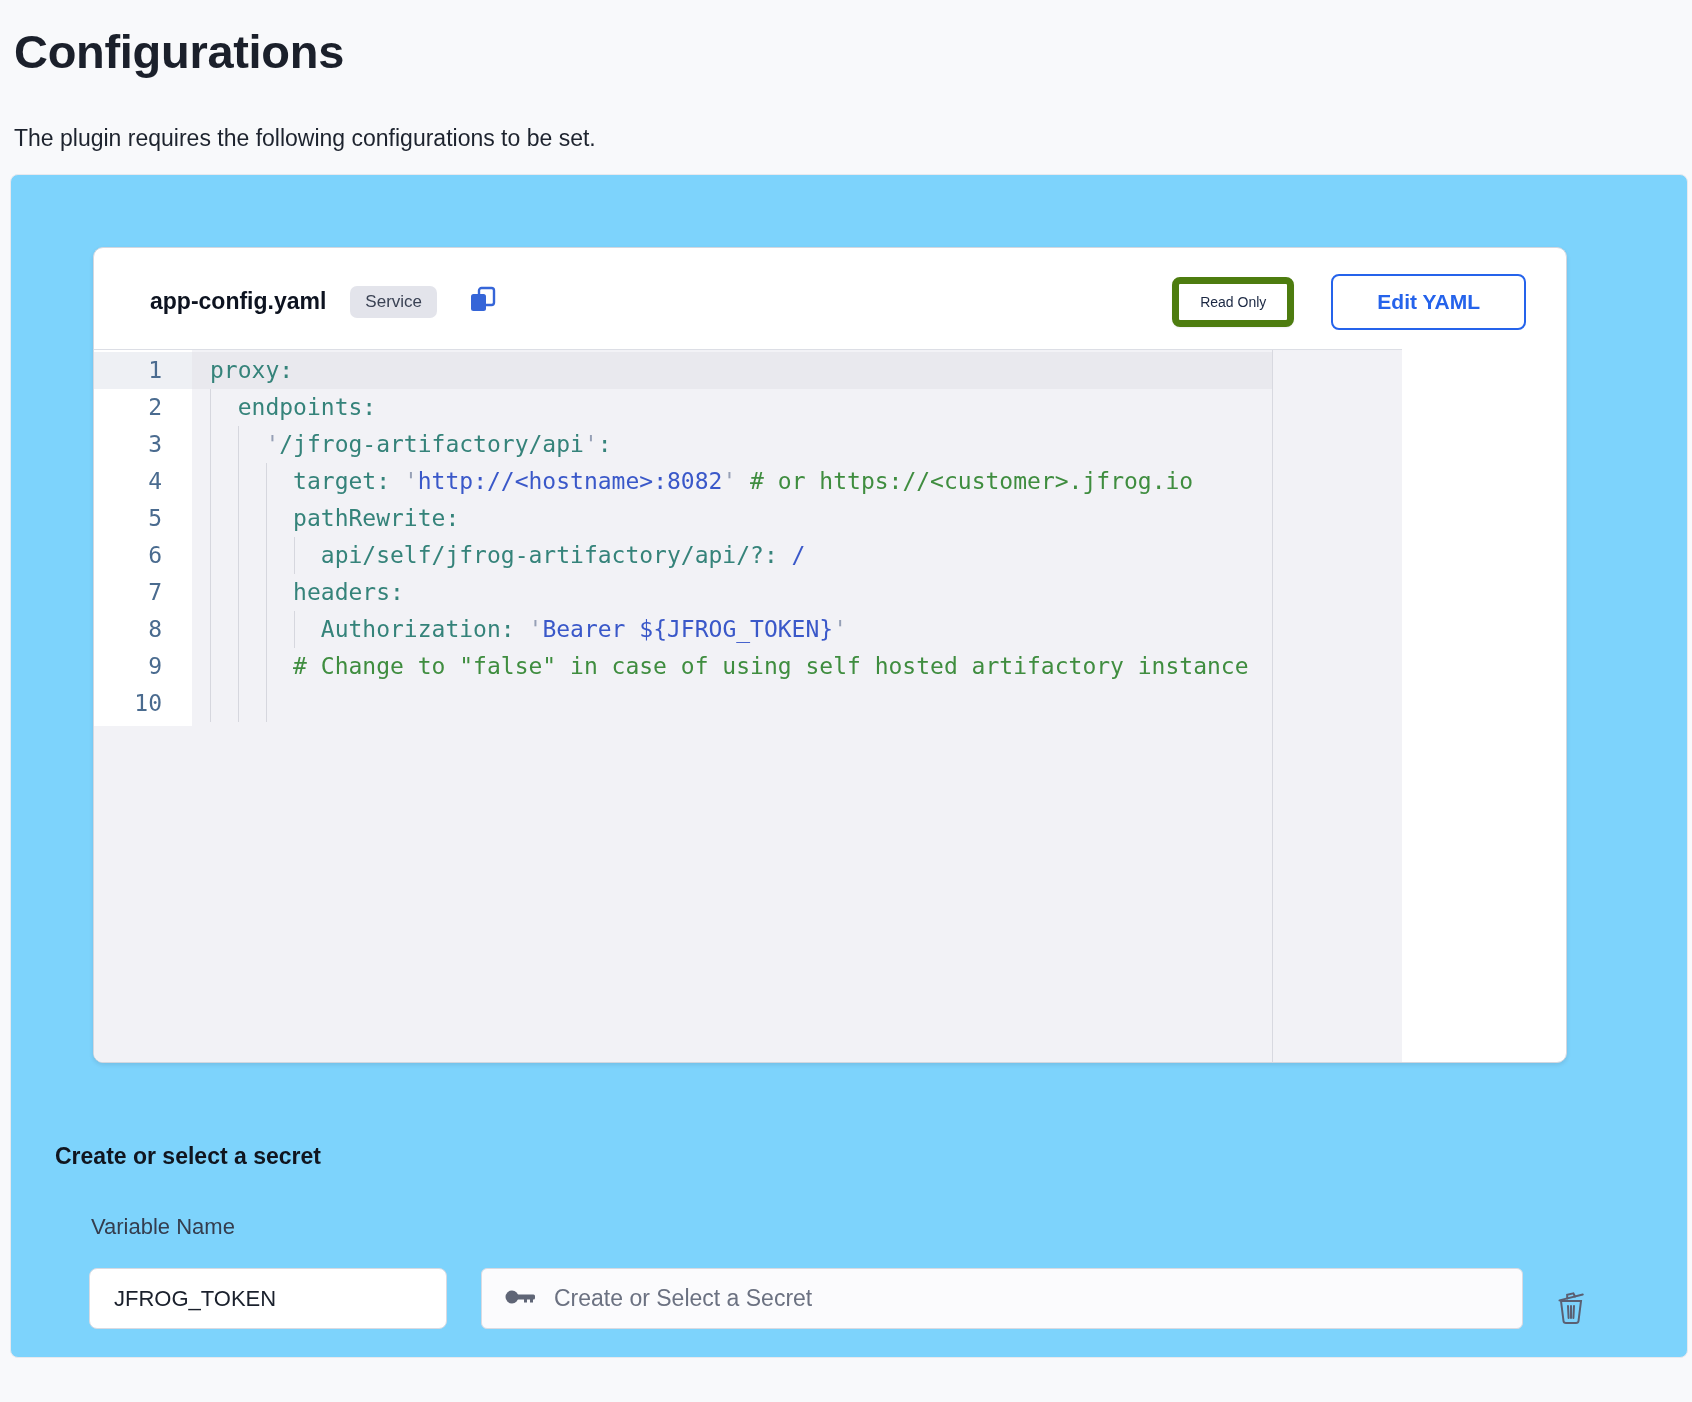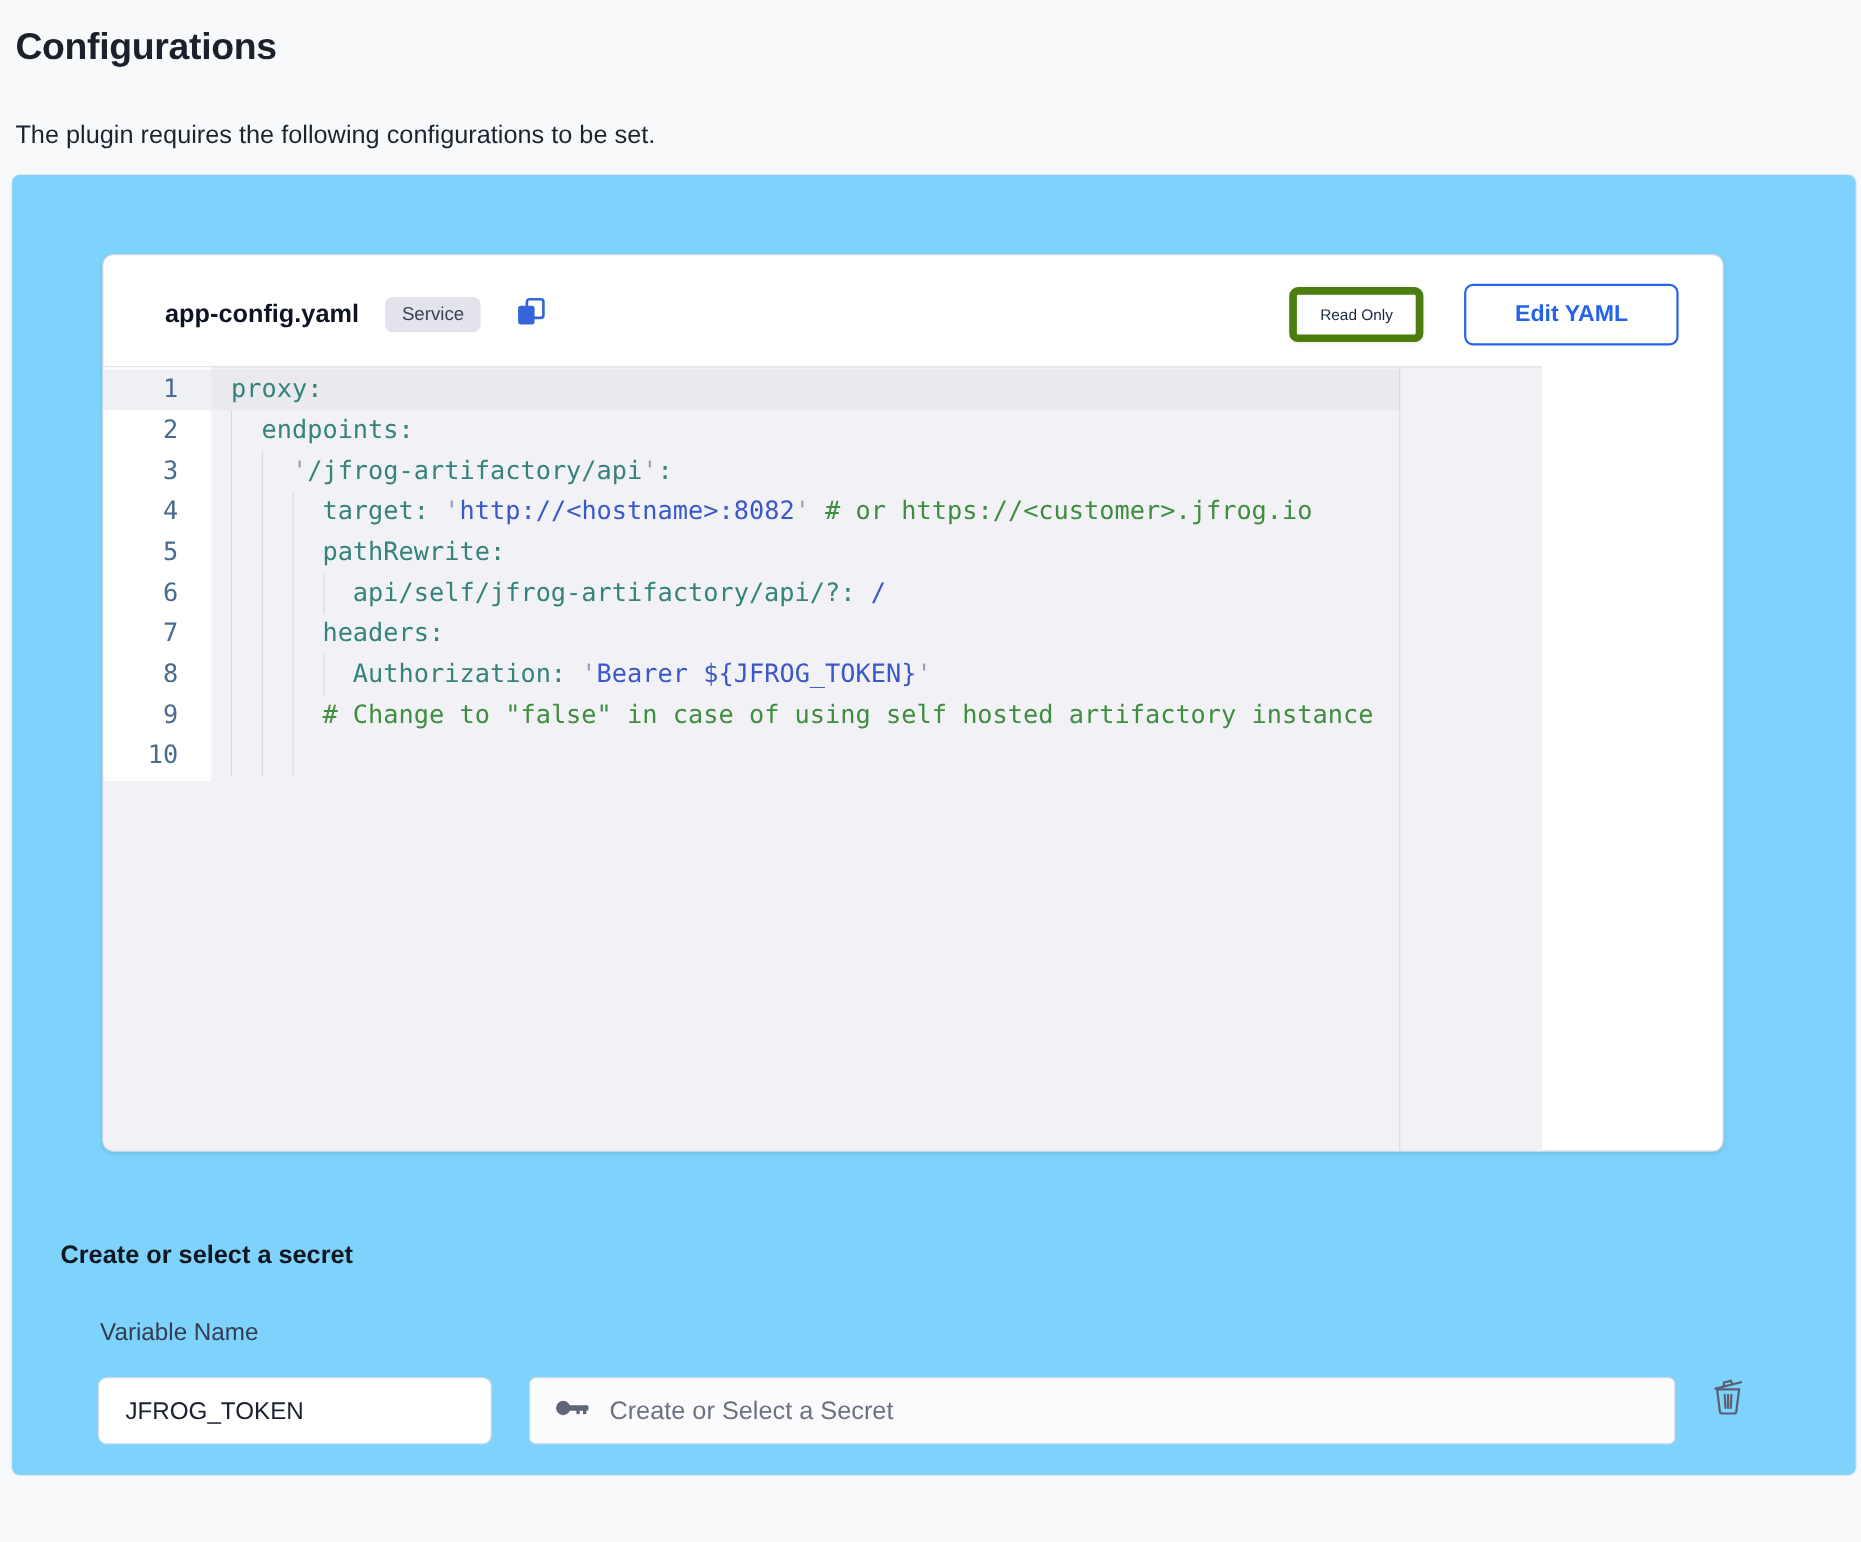--- a/index.html
+++ b/index.html
@@ -5,21 +5,21 @@
   * { box-sizing: border-box; margin: 0; padding: 0; }
   html,body { width:1692px; height:1402px; }
   body {
     font-family: "Liberation Sans", sans-serif;
     background: #f8f9fb;
     color: #1c222e;
     overflow: hidden;
   }
   
   .page-header { padding: 24px 0 0 14px; }
-  .page-title { font-size: 34px; font-weight: 700; letter-spacing: -0.3px; color:#1b202b; }
+  .page-title { font-size: 47px; font-weight: 700; letter-spacing: -0.3px; color:#1b202b; }
   .page-subtitle { margin-top: 46px; font-size: 23px; color:#1d232e; }
 
   
   .outer-panel {
     margin: 22px 4px 0 10px;
     background: #7dd3fc;
     border: 1px solid #e7e9ee;
     border-radius: 8px;
     padding-bottom: 28px;
     min-height: 1180px;
@@ -129,21 +129,21 @@
     position: absolute;
     width: 1px;
     top: 0;
     height: 713px;
     background: #d8d9e0;
   }
 
   
   .secret-heading { margin: 80px 0 0 44px; font-size: 23px; font-weight: 700; color:#10151f; }
   .variable-label { margin: 44px 0 0 80px; font-size: 22px; color:#343d4e; }
-  .inputs-row { margin: 28px 78px 0 78px; display: flex; align-items: flex-start; }
+  .inputs-row { margin: 28px 78px 0 78px; display: flex; align-items: flex-end; }
   .input-variable {
     width: 358px;
     height: 61px;
     border: 1px solid #d8dae2;
     border-radius: 8px;
     background: #fff;
     font-size: 22px;
     color: #1a202c;
     padding: 0 24px;
     font-family: inherit;

